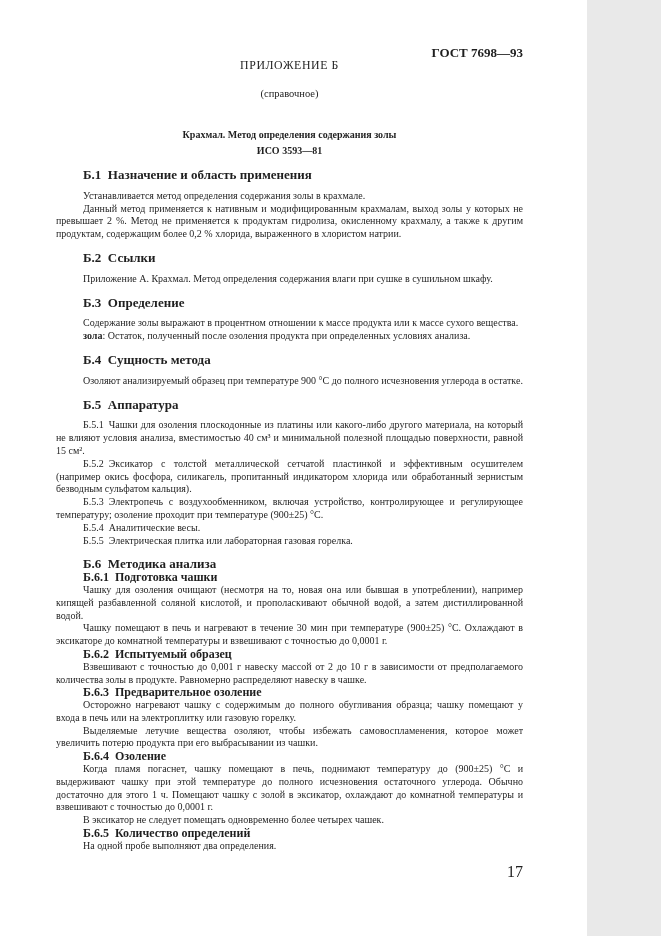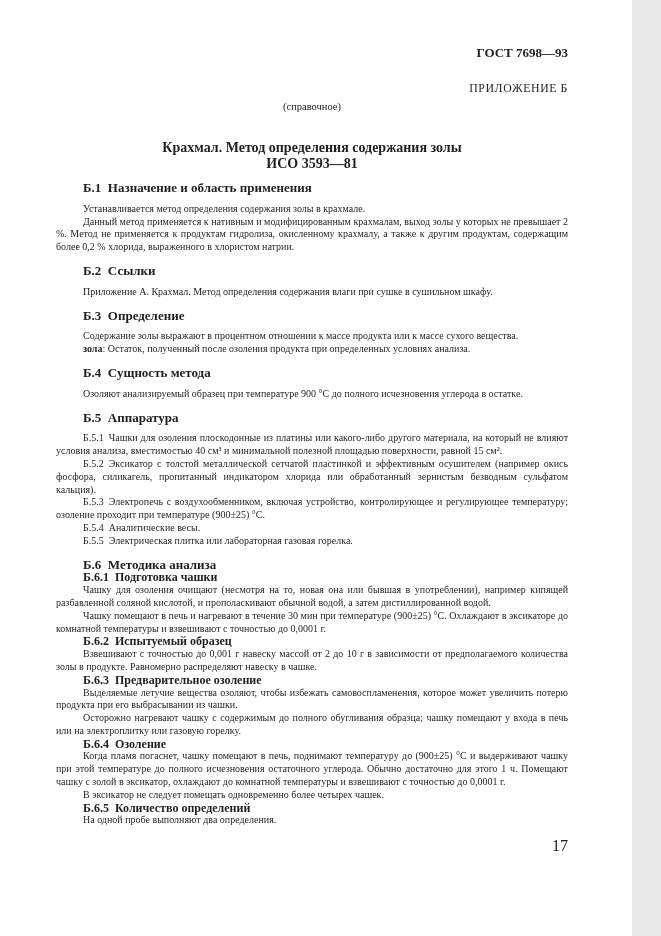--- a/index.html
+++ b/index.html
@@ -1,32 +1,32 @@
 <!DOCTYPE html>
 <html><head>
 <meta charset="utf-8">
 <style>
   html,body{margin:0;padding:0;background:#e9e9e9;}
   .page{
-    width:632px;height:936px;background:#ffffff;color:#1f1f1f;
+    width:587px;height:936px;background:#ffffff;color:#1f1f1f;
     font-family:"Liberation Serif","DejaVu Serif",serif;
     box-sizing:border-box;padding:46px 64px 0 56px;
     position:relative;overflow:hidden;
   }
   .doc-code{
     text-align:right;font-weight:bold;font-size:13px;line-height:13px;
   }
   .appendix-label{
-    text-align:right;font-size:11.8px;line-height:13px;margin-top:23px;letter-spacing:0.6px;
+    text-align:center;font-size:11.8px;line-height:13px;letter-spacing:0.6px;
   }
   .appendix-note{
-    text-align:center;font-size:10.5px;line-height:12px;margin-top:6px;
+    text-align:center;font-size:10.5px;line-height:12px;margin-top:16px;
   }
   .doc-title{
-    text-align:center;font-weight:bold;font-size:14px;line-height:15.5px;margin-top:27px;
+    text-align:center;font-weight:bold;font-size:10px;line-height:15.5px;margin-top:27px;
   }
   .h-major{
     font-weight:bold;font-size:13px;line-height:12.8px;
     margin-top:11px;margin-bottom:8px;text-indent:27px;
   }
   .h-major.tight{margin-bottom:0;}
   .h-sub{
     font-weight:bold;font-size:12px;line-height:12.8px;text-indent:27px;margin:0;
   }
   .p{
@@ -77,22 +77,22 @@
   <div class="h-major tight">Б.6 Методика анализа</div>
 
   <div class="h-sub">Б.6.1 Подготовка чашки</div>
   <div class="p">Чашку для озоления очищают (несмотря на то, новая она или бывшая в употреблении), например кипящей разбавленной соляной кислотой, и прополаскивают обычной водой, а затем дистиллированной водой.</div>
   <div class="p">Чашку помещают в печь и нагревают в течение 30 мин при температуре (900±25) °С. Охлаждают в эксикаторе до комнатной температуры и взвешивают с точностью до 0,0001 г.</div>
 
   <div class="h-sub">Б.6.2 Испытуемый образец</div>
   <div class="p">Взвешивают с точностью до 0,001 г навеску массой от 2 до 10 г в зависимости от предполагаемого количества золы в продукте. Равномерно распределяют навеску в чашке.</div>
 
   <div class="h-sub">Б.6.3 Предварительное озоление</div>
+  <div class="p">Осторожно нагревают чашку с содержимым до полного обугливания образца; чашку помещают у входа в печь или на электроплитку или газовую горелку.</div>
   <div class="p">Выделяемые летучие вещества озоляют, чтобы избежать самовоспламенения, которое может увеличить потерю продукта при его выбрасывании из чашки.</div>
-  <div class="p">Осторожно нагревают чашку с содержимым до полного обугливания образца; чашку помещают у входа в печь или на электроплитку или газовую горелку.</div>
 
   <div class="h-sub">Б.6.4 Озоление</div>
   <div class="p">Когда пламя погаснет, чашку помещают в печь, поднимают температуру до (900±25) °С и выдерживают чашку при этой температуре до полного исчезновения остаточного углерода. Обычно достаточно для этого 1 ч. Помещают чашку с золой в эксикатор, охлаждают до комнатной температуры и взвешивают с точностью до 0,0001 г.</div>
   <div class="p">В эксикатор не следует помещать одновременно более четырех чашек.</div>
 
   <div class="h-sub">Б.6.5 Количество определений</div>
   <div class="p">На одной пробе выполняют два определения.</div>
 
   <div class="page-number">17</div>
 

